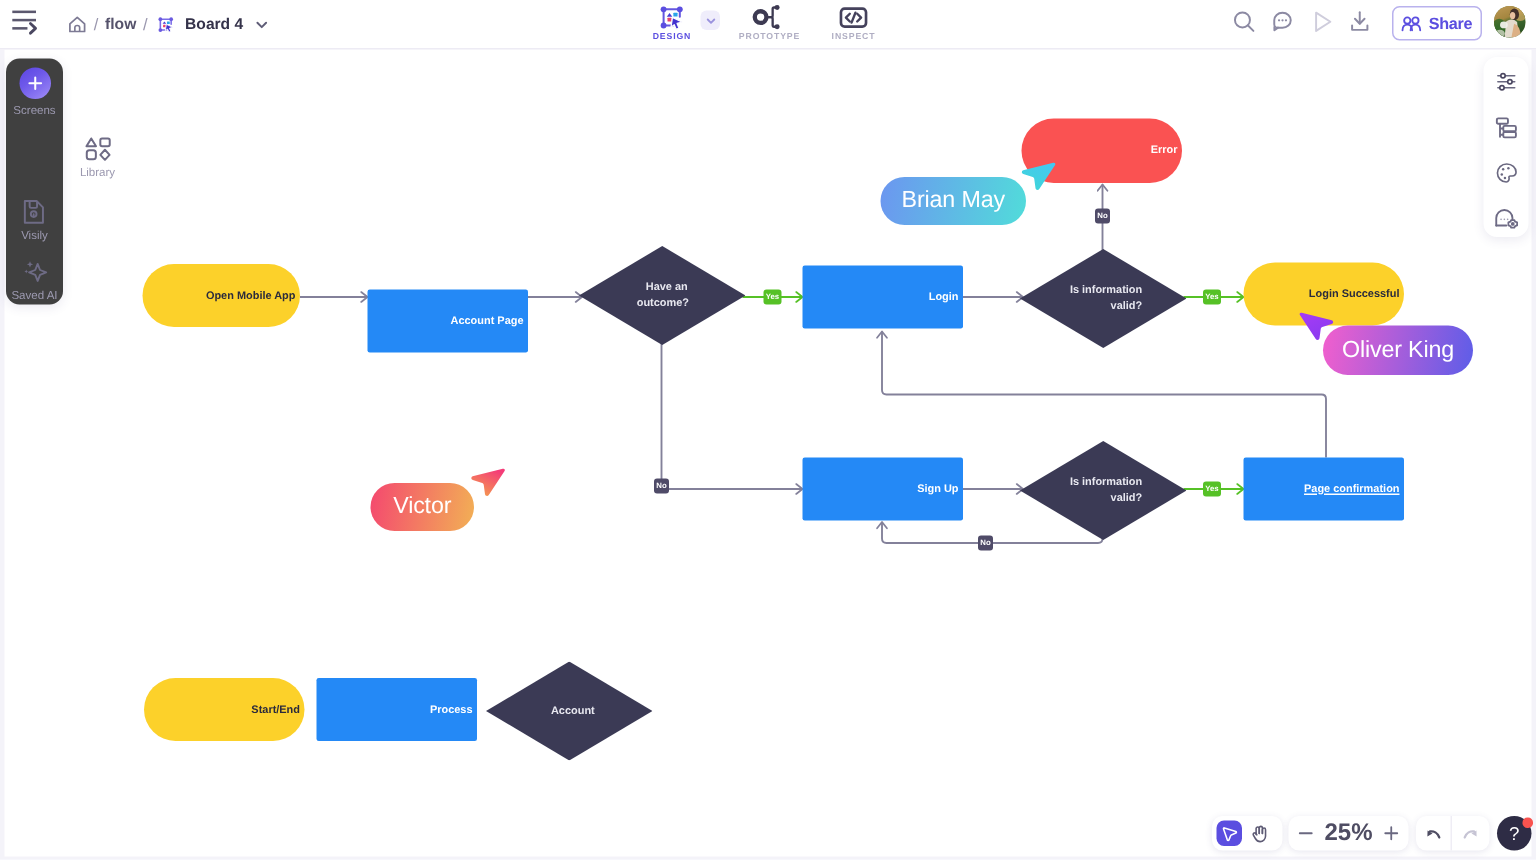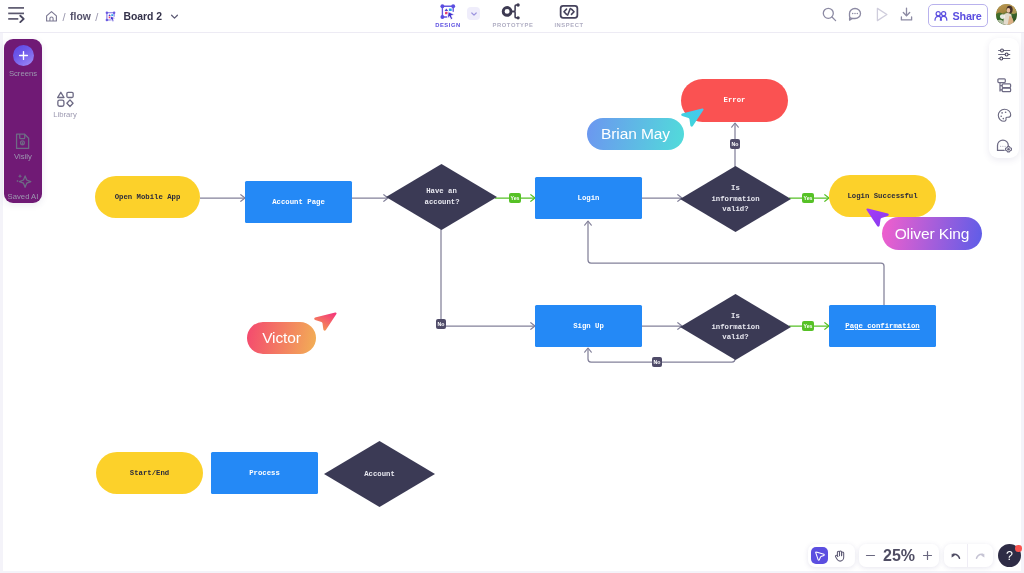--- a/index.html
+++ b/index.html
@@ -39,21 +39,21 @@
   .tb-act { position:absolute; top:6px; width:17px; height:17px; display:flex; align-items:center; justify-content:center; cursor:pointer; }
   .tb-act.a0 { left:821px; } .tb-act.a1 { left:847px; } .tb-act.a2 { left:873px; } .tb-act.a3 { left:898px; }
   #share-btn { position:absolute; left:928px; top:4px; width:60px; height:23px;
                border:1px solid #B9B2ED; border-radius:5px;
                display:flex; align-items:center; justify-content:center; gap:4px; cursor:pointer; background:#fff; }
   #share-btn .lbl { font-size:10.8px; font-weight:700; color:#5B4EE0; letter-spacing:-.2px; }
   #avatar { position:absolute; left:996px; top:4px; width:21px; height:21px; border-radius:50%; overflow:hidden;
             background:#7a8a4a; cursor:pointer; }
 
   
-  #leftpanel { position:absolute; left:4px; top:39px; width:38px; height:164px; background:#701a75;
+  #leftpanel { position:absolute; left:4px; top:39px; width:38px; height:164px; background:#404040;
                border-radius:9px; box-shadow:0 2px 7px rgba(70,62,130,0.11); z-index:30; }
   .lp-item { position:absolute; left:0; width:38px; height:36px; display:flex; flex-direction:column;
              align-items:center; justify-content:flex-start; cursor:pointer; }
   .lp-item.i0 { top:5px; } .lp-item.i1 { top:46px;margin-left:42px; } .lp-item.i2 { top:88px; } .lp-item.i3 { top:128px; }
   .lp-ico { height:22px; display:flex; align-items:flex-end; justify-content:center; }
   .lp-lbl { font-size:7.7px; color:#9C99B0; margin-top:2.8px; letter-spacing:0; }
   .lp-plus { width:21px; height:21px; border-radius:50%;
              background:linear-gradient(145deg,#5B45E3 0%,#6E59EA 40%,#8B77F2 75%,#A593F7 100%);
              display:flex; align-items:center; justify-content:center; }
 
@@ -76,21 +76,21 @@
   .bb-div { width:1px; height:23px; background:#EFEDF5; }
   .bb-zoom { font-size:16px; font-weight:700; color:#4F4D63; width:34px; text-align:center; cursor:pointer; }
   .bb-sign { width:23px; height:23px; display:flex; align-items:center; justify-content:center; cursor:pointer; }
   #help-btn { position:absolute; left:998px; top:0px; width:23px; height:23px; border-radius:50%;
               background:#2E2C45; color:#fff; display:flex; align-items:center; justify-content:center;
               font-size:12.5px; font-weight:400; cursor:pointer; }
   #help-badge { position:absolute; left:1015px; top:1px; width:6.5px; height:6.5px; border-radius:50%; background:#F9534F; }
 
   
   .node { position:absolute; display:flex; align-items:center; justify-content:center; }
-  .node .txt { text-align:center; line-height:1.45; font-weight:700;font-family:Liberation Mono, monospace; -webkit-text-stroke:0; }
+  .node .txt { text-align:right; line-height:1.45; font-weight:700; -webkit-text-stroke:0; }
   .node.pill > .bg { position:absolute; inset:0; border-radius:999px; }
   .node.rect > .bg { position:absolute; inset:0; border-radius:1.5px; }
   .node.diamond > .bg { position:absolute; inset:0; }
   .node .txt { position:relative; z-index:2; }
 
   .edgelabel { position:absolute; display:flex; align-items:center; justify-content:center;
                border-radius:2px; font-size:5.2px; font-weight:700; color:#fff;
                letter-spacing:0; z-index:12; }
   .edgelabel.yes { background:#56C126; }
   .edgelabel.no  { background:#4F4B68; }
@@ -150,27 +150,27 @@
 
         <path d="M786,293 L826,293" marker-end="url(#ah-g)"></path>
       </g>
     </svg>
 
     <div id="nodes">
         <div class="node pill" style="left: 92px; top: 143px; width: 105px; height: 42px;">
           <div class="bg" style="background: rgb(252, 209, 42);"></div>
           <div class="txt" style="color: rgb(43, 43, 60); font-size: 7.3px; width: 99px;">Open Mobile App</div>
         </div>
-        <div class="node rect" style="left: 242px; top: 148px; width: 107px; height: 42px;">
+        <div class="node rect" style="left: 242px; top: 160px; width: 107px; height: 42px;">
           <div class="bg" style="background: rgb(36, 137, 246);"></div>
           <div class="txt" style="color: rgb(255, 255, 255); font-size: 7.3px; width: 101px;">Account Page</div>
         </div>
         <div class="node diamond" style="left: 383px; top: 131px; width: 111px; height: 66px;">
           <div class="bg" style="background: rgb(59, 58, 85); clip-path: polygon(50% 0%, 100% 50%, 50% 100%, 0% 50%);"></div>
-          <div class="txt" style="color: rgb(232, 232, 240); font-size: 7.3px; width: 34px;">Have an account?</div>
+          <div class="txt" style="color: rgb(232, 232, 240); font-size: 7.3px; width: 34px;">Have an outcome?</div>
         </div>
         <div class="node rect" style="left: 532px; top: 144px; width: 107px; height: 42px;">
           <div class="bg" style="background: rgb(36, 137, 246);"></div>
           <div class="txt" style="color: rgb(255, 255, 255); font-size: 7.3px; width: 101px;">Login</div>
         </div>
         <div class="node diamond" style="left: 677px; top: 133px; width: 111px; height: 66px;">
           <div class="bg" style="background: rgb(59, 58, 85); clip-path: polygon(50% 0%, 100% 50%, 50% 100%, 0% 50%);"></div>
           <div class="txt" style="color: rgb(232, 232, 240); font-size: 7.3px; width: 52px;">Is information valid?</div>
         </div>
         <div class="node pill" style="left: 826px; top: 142px; width: 107px; height: 42px;">
@@ -302,21 +302,21 @@
           </g>
           <circle cx="1.9" cy="1.8" r="1.25" fill="#6A5AE0"></circle>
           <circle cx="9.1" cy="1.8" r="1.25" fill="#6A5AE0"></circle>
           <circle cx="1.9" cy="9" r="1.25" fill="#6A5AE0"></circle>
           <path d="M4.6,3.3 L5.8,4.9 L3.4,4.9 Z" fill="#4A3BD6"></path>
           <rect x="6.3" y="3.3" width="1.9" height="1.7" rx="0.25" fill="#2BA5E8"></rect>
           <rect x="3.7" y="5.5" width="1.8" height="1.7" rx="0.25" fill="#E8416E"></rect>
           <path d="M5.9,5.2 L10.2,7.2 L8.0,7.8 L8.9,9.9 L7.6,10.4 L6.7,8.4 L5.2,9.5 Z" fill="#4231CF" stroke="#FBFBFE" stroke-width="0.6" stroke-linejoin="round"></path>
         </svg>
       </span>
-      <span class="crumb-board">Board 2</span>
+      <span class="crumb-board">Board 4</span>
       <span class="crumb-chev">
         <svg width="11" height="11" viewBox="0 0 11 11">
           <path d="M2.6,4.2 L5.5,7.1 L8.4,4.2" fill="none" stroke="#5F5D77" stroke-width="1.3" stroke-linecap="round" stroke-linejoin="round"></path>
         </svg>
       </span>
     </div>
 
     <div id="modes">
       <div class="mode m0 active">
         <span class="mode-ico">

